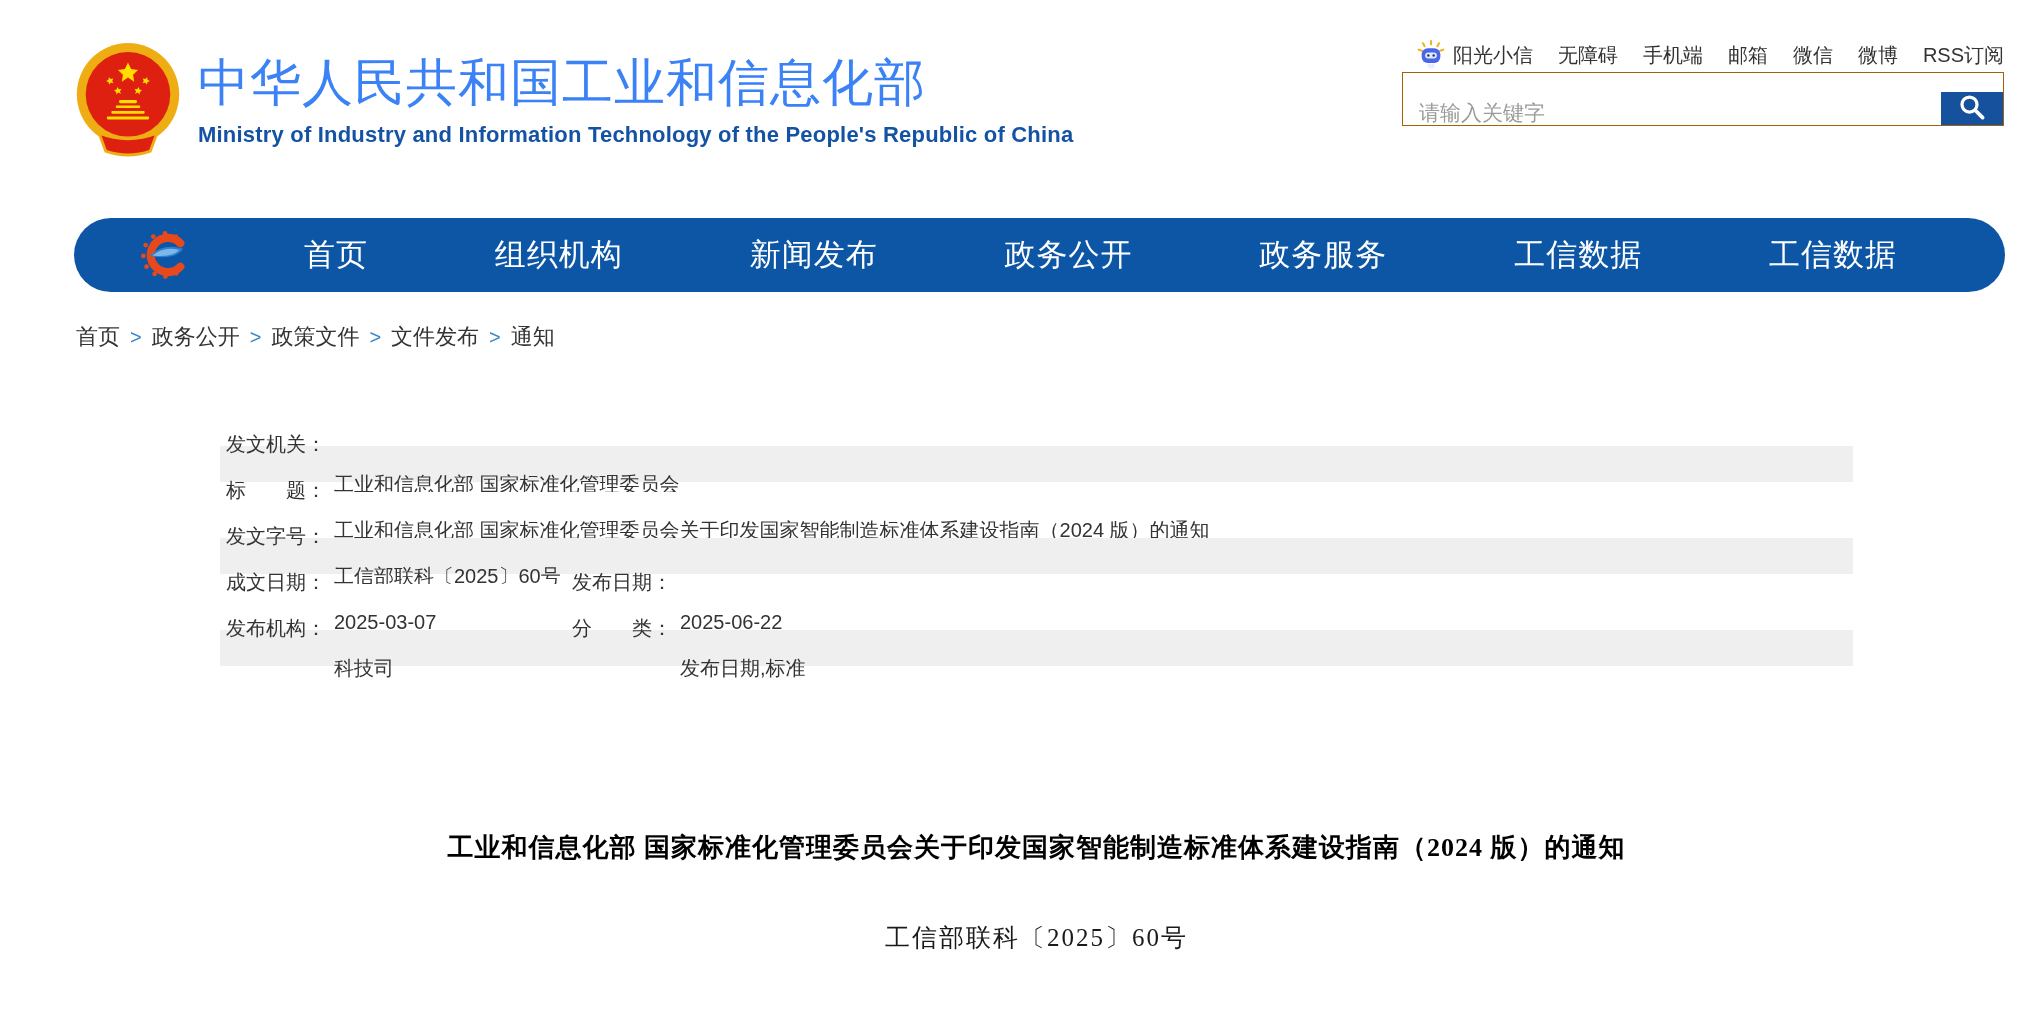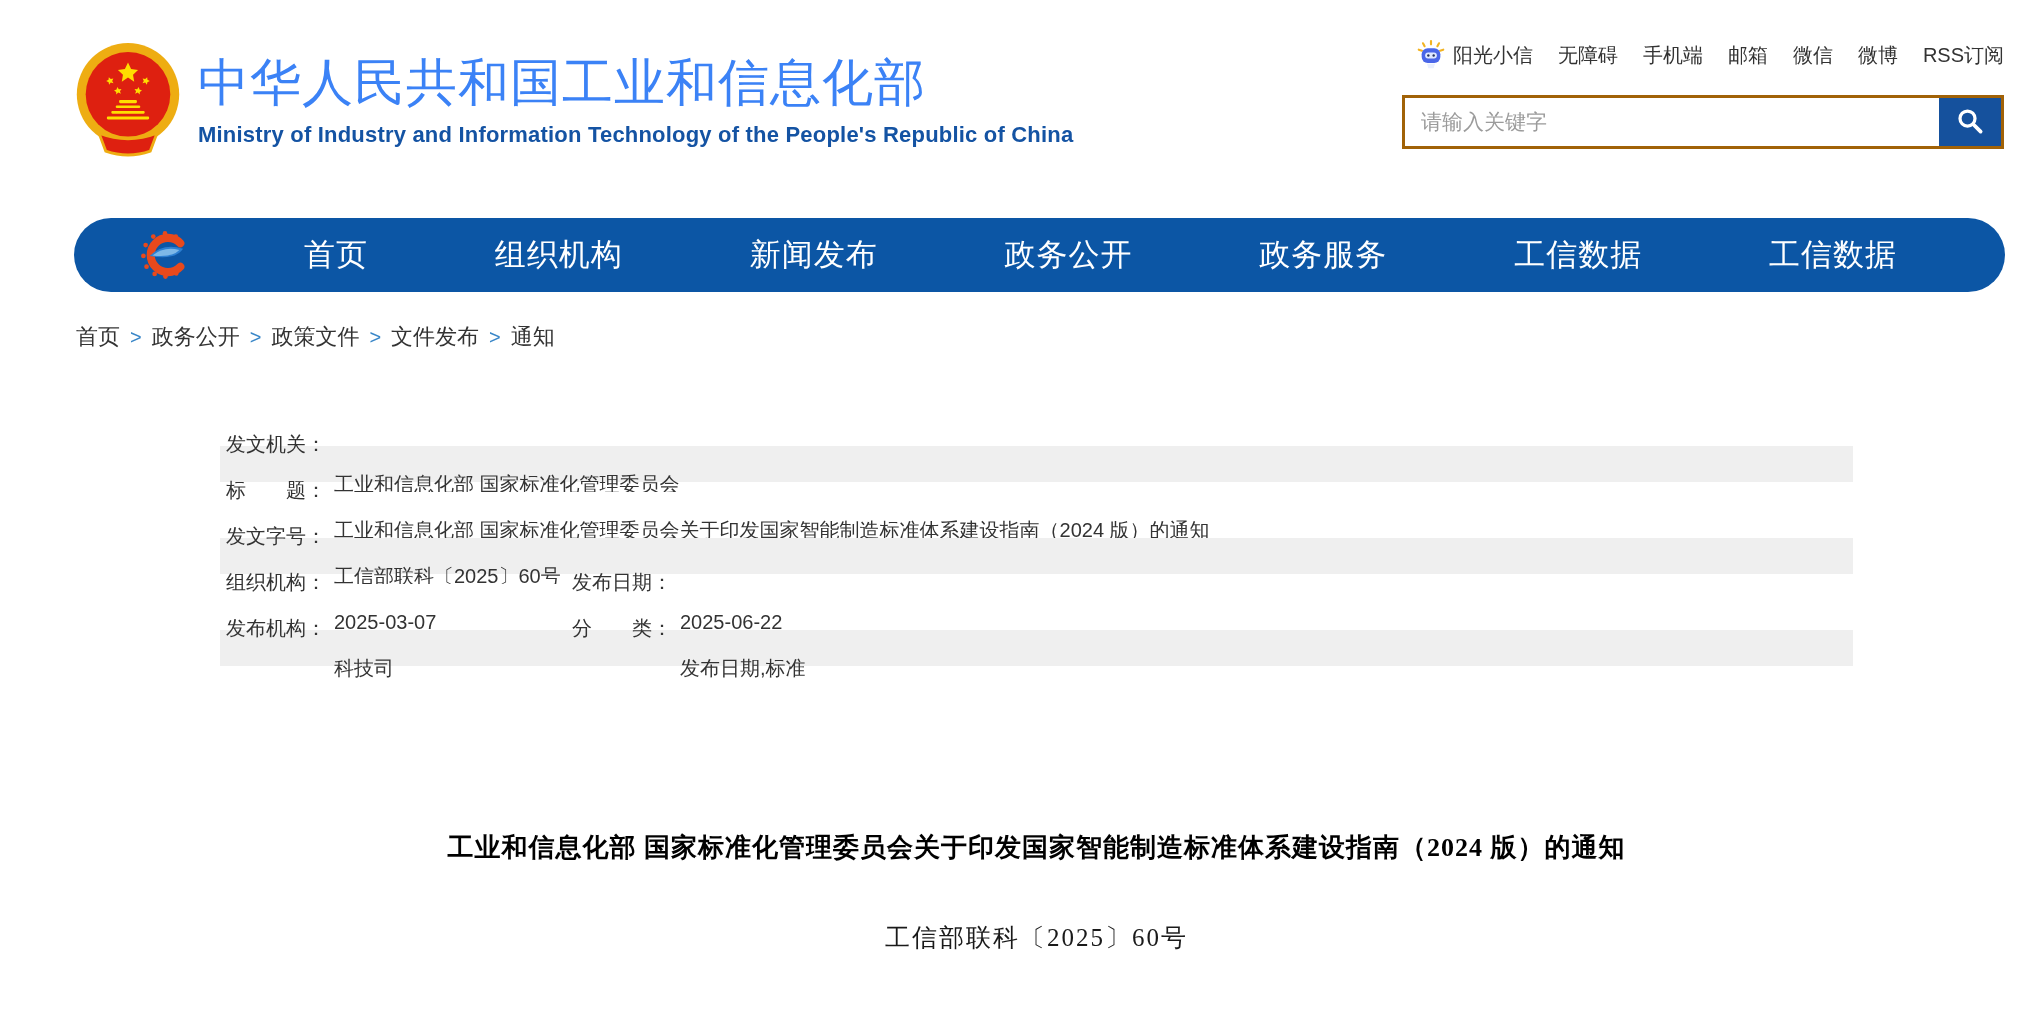--- a/index.html
+++ b/index.html
@@ -18,21 +18,21 @@
   .brand-cn { font-size:51px; font-weight:400; color:#3b82f6; letter-spacing:1px; line-height:1.15; }
   .brand-en { font-size:22px; font-weight:700; color:#1453a3; margin-top:9px; letter-spacing:0.2px; }
 
   
   .header-right { position:absolute; right:13px; top:38px; width:602px; }
   .top-links { display:flex; justify-content:flex-end; align-items:center; gap:25px; font-size:20px; color:#333; height:34px; }
   .top-links a { color:#333; text-decoration:none; cursor:pointer; white-space:nowrap; }
   .top-link-first { display:flex; align-items:center; gap:6px; }
   .robot-icon svg { width:32px; height:32px; display:block; }
 
-  .search-bar { margin-top:23px; display:flex; height:54px; border:3px solid #a16207; background:#fff; }
+  .search-bar { display:flex; height:54px; border:1px solid #a16207; background:#fff;align-items:flex-end; }
   .search-bar input {
     flex:1; border:none; outline:none; padding:0 16px;
     font-size:21px; font-family:"Liberation Sans","DejaVu Sans",sans-serif; color:#333;
   }
   .search-bar input::placeholder { color:#9b9b9b; }
   .search-btn { width:62px; border:none; background:#15519d; cursor:pointer; display:flex; align-items:center; justify-content:center; }
   .search-btn svg { width:30px; height:30px; }
 
   
   .nav {
@@ -212,21 +212,21 @@
       </div>
     </div>
     <div class="meta-row gray">
       <div class="meta-cell">
         <span class="meta-label">发文字号：</span>
         <span class="meta-value">工信部联科〔2025〕60号</span>
       </div>
     </div>
     <div class="meta-row">
       <div class="meta-cell">
-        <span class="meta-label">组织机构：</span>
+        <span class="meta-label">成文日期：</span>
         <span class="meta-value">2025-03-07</span>
       </div>
       <div class="meta-cell col2">
         <span class="meta-label">发布日期：</span>
         <span class="meta-value">2025-06-22</span>
       </div>
     </div>
     <div class="meta-row gray">
       <div class="meta-cell">
         <span class="meta-label">发布机构：</span>

